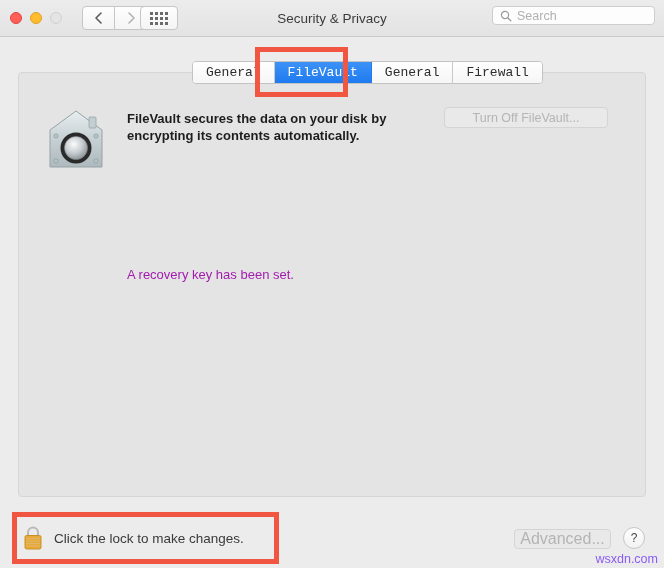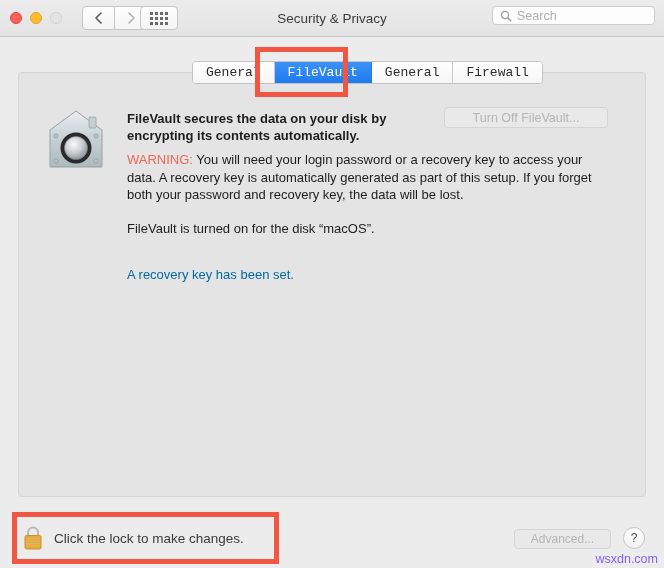--- a/index.html
+++ b/index.html
@@ -165,21 +165,21 @@
   #status-line-1 {
     position: absolute;
     left: 108px; top: 148px;
     font-size: 13px;
     color: #1d1d1d;
   }
   #status-line-2 {
     position: absolute;
     left: 108px; top: 194px;
     font-size: 13px;
-    color: #0369a1;
+    color: #a21caf;
   }
 
   #turnoff-btn {
     position: absolute;
     left: 425px; top: 34px;
     width: 164px; height: 21px;
     background: #e9e9e9;
     border: 1px solid #d4d4d4;
     border-radius: 4px;
     display: flex; align-items: center; justify-content: center;
@@ -203,21 +203,21 @@
   }
 
   #advanced-btn {
     position: absolute;
     left: 514px; top: 529px;
     width: 97px; height: 20px;
     background: #e9e9e9;
     border: 1px solid #d4d4d4;
     border-radius: 4px;
     display: flex; align-items: center; justify-content: center;
-    font-size: 12px;
+    font-size: 16px;
     color: #b4b4b4;
   }
 
   #help-btn {
     position: absolute;
     left: 623px; top: 527px;
     width: 22px; height: 22px;
     border-radius: 50%;
     background: linear-gradient(to bottom,#fefefe,#f3f3f3);
     border: 1px solid #c6c6c6;
@@ -327,25 +327,21 @@
     <circle cx="11" cy="53" r="2.1" fill="#b9c4c8" stroke="#8e9a9e" stroke-width="0.7"></circle>
     <circle cx="51" cy="53" r="2.1" fill="#b9c4c8" stroke="#8e9a9e" stroke-width="0.7"></circle>
 
     <circle cx="31" cy="40" r="15.5" fill="#2a2a2a"></circle>
     <circle cx="31" cy="40" r="11.5" fill="url(#gDial)"></circle>
     <circle cx="31" cy="40" r="11.5" fill="none" stroke="#7f878a" stroke-width="0.6"></circle>
   </svg>
 
   <div id="fv-desc">FileVault secures the data on your disk by encrypting its contents automatically.</div>
 
-  <div id="warning-block">
-    <span id="warning-label">WARNING:</span><span> You will need your login password or a recovery key to access your data. A recovery key is automatically generated as part of this setup. If you forget both your password and recovery key, the data will be lost.</span>
-  </div>
-
-  <div id="status-line-1">FileVault is turned on for the disk “macOS”.</div>
+
   <div id="status-line-2">A recovery key has been set.</div>
 
   <div id="turnoff-btn">Turn Off FileVault...</div>
 </div>
 
 <div id="lock-bar">
   <svg id="lock-icon" width="22" height="26" viewBox="0 0 22 26">
     <path d="M6 11 L6 7.5 A5 5 0 0 1 16 7.5 L16 11" fill="none" stroke="#b9b9b9" stroke-width="2"></path>
     <rect x="3" y="10.5" width="16" height="13.5" rx="1.6" fill="#e8a93a" stroke="#c98f27" stroke-width="1"></rect>
     <g stroke="#d8bd74" stroke-width="0.8">

